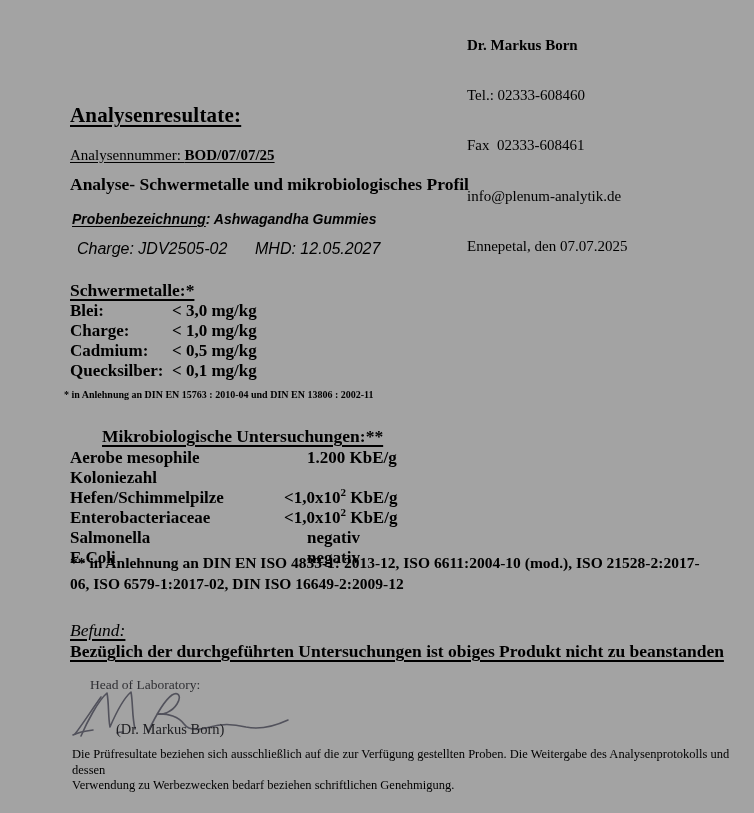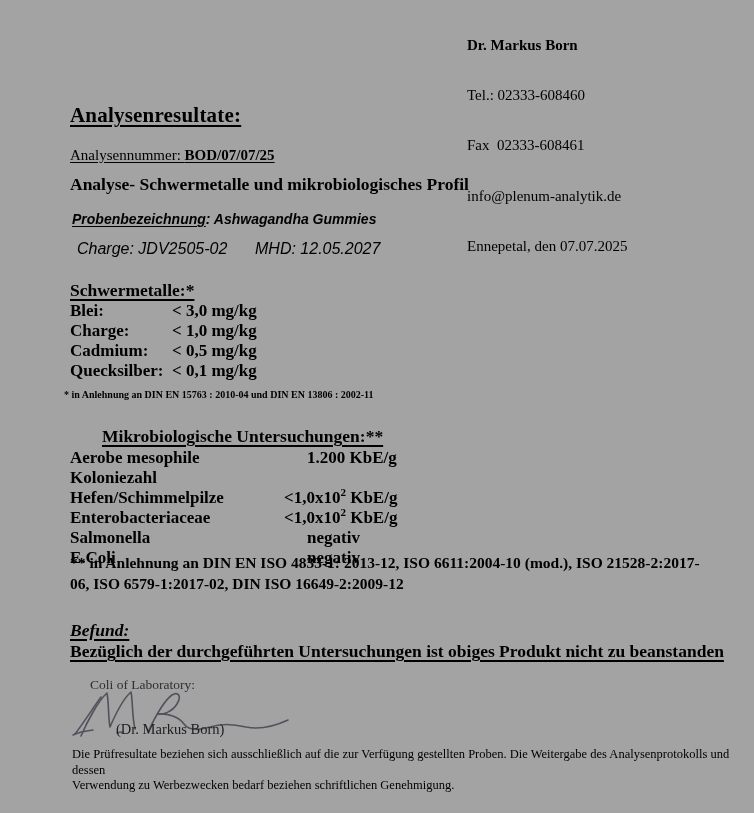--- a/index.html
+++ b/index.html
@@ -85,21 +85,21 @@
   .mb-row sup { font-size: 11px; line-height: 0; }
 
   .fn2 {
     left: 70px; top: 552px;
     font-size: 15.5px; font-weight: bold;
     line-height: 21px;
   }
 
   .befund-h {
     left: 70px; top: 620px;
-    font-size: 17.5px; font-weight: bold; font-style: italic;
+    font-size: 17.5px; font-weight: normal; font-style: italic;
     text-decoration: underline;
     text-decoration-thickness: 1.5px;
     text-underline-offset: 3px;
   }
   .befund-t {
     left: 70px; top: 641px;
     font-size: 17.5px; font-weight: bold;
     text-decoration: underline;
     text-decoration-thickness: 1.5px;
     text-underline-offset: 3px;
@@ -189,21 +189,21 @@
     </div>
   </div>
   <div class="abs fn2">
     <div>** in Anlehnung an DIN EN ISO 4833-1: 2013-12, ISO 6611:2004-10 (mod.), ISO 21528-2:2017-</div>
     <div>06, ISO 6579-1:2017-02, DIN ISO 16649-2:2009-12</div>
   </div>
 
   <div class="abs befund-h">Befund:</div>
   <div class="abs befund-t">Bezüglich der durchgeführten Untersuchungen ist obiges Produkt nicht zu beanstanden</div>
 
-  <div class="abs sig-role">Coli of Laboratory:</div>
+  <div class="abs sig-role">Head of Laboratory:</div>
   <svg class="abs sig-svg" viewBox="0 0 220 48" fill="none" stroke="#52525c" stroke-width="1.6" stroke-linecap="round" stroke-linejoin="round">
     <path d="M3 45 C10 36 21 19 29 8"></path>
     <path d="M1 46 C7 43 13 42 21 41"></path>
     <path d="M9 47 C15 33 26 12 35 4 C37 14 36 28 38 38 C44 24 52 9 59 3 C61 14 60 28 63 40"></path>
     <path d="M45 44 C47 43 49 43 51 43"></path>
     <path d="M76 43 C84 26 93 11 100 6 C106 2 110 7 105 15 C100 23 91 26 85 25 C96 24 107 28 112 35 C117 42 128 41 138 38 C150 34 162 35 174 38 C188 41 203 37 216 31"></path>
   </svg>
   <div class="abs sig-name">(Dr. Markus Born)</div>
 
   <div class="abs footer">

